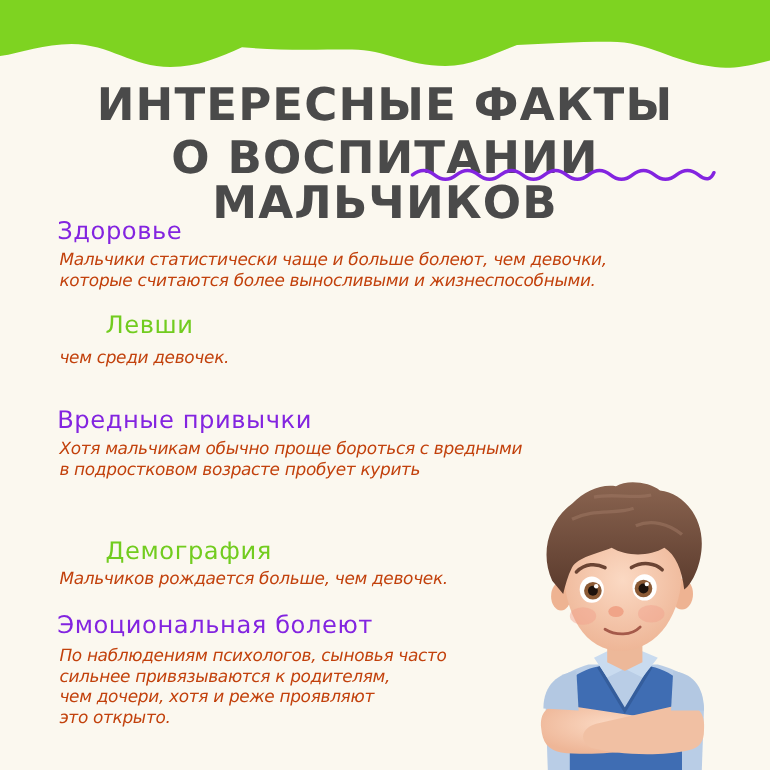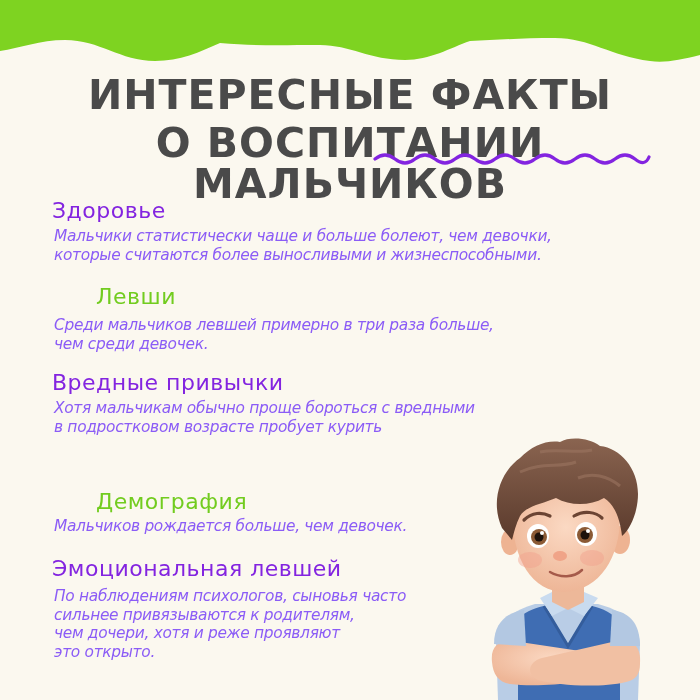--- a/index.html
+++ b/index.html
@@ -21,21 +21,21 @@
 
   .h {
     position: absolute; left: 52px; font-size: 22px; line-height: 1;
     font-family: "DejaVu Sans", sans-serif; white-space: nowrap;
     letter-spacing: 0.5px;
   }
   .h.purple { color: #8324e0; }
   .h.green { color: #72cc1f; margin-left: 44px; }
   .p {
     position: absolute; left: 54px; font-size: 15.4px; line-height: 18.5px;
-    color: #8b5cf6; font-style: italic; font-family: "DejaVu Sans", sans-serif;
+    color: #c2410c; font-style: italic; font-family: "DejaVu Sans", sans-serif;
     white-space: nowrap; letter-spacing: -0.3px;
   }
   .p span { display: block; }
   .boy { position: absolute; left: 480px; top: 432px; width: 175px; height: 268px; }
 </style>
 </head>
 <body>
 
 <svg class="wave" viewBox="0 0 700 70" preserveAspectRatio="none">
   <path d="M0,0 L700,0 L700,55 C680,60 665,63 650,61 C610,56 590,38 555,38 C520,38 495,40 470,41 C450,48 430,60 405,60 C370,60 350,45 320,45 C280,45 255,46 220,43 C200,52 180,61 155,61 C120,61 100,40 65,40 C40,40 20,48 0,51 Z" fill="#7ed321"></path>
@@ -51,36 +51,35 @@
 </svg>
 
 <div class="h purple" style="top:200px">Здоровье</div>
 <div class="p" style="top:227px">
   <span>Мальчики статистически чаще и больше болеют, чем девочки,</span>
   <span>которые считаются более выносливыми и жизнеспособными.</span>
 </div>
 
 <div class="h green" style="top:286px">Левши</div>
 <div class="p" style="top:316px">
-  <span>Среди мальчиков левшей примерно в три раза больше,</span>
   <span>чем среди девочек.</span>
 </div>
 
 <div class="h purple" style="top:372px">Вредные привычки</div>
 <div class="p" style="top:399px">
   <span>Хотя мальчикам обычно проще бороться с вредными</span>
   <span>в подростковом возрасте пробует курить</span>
 </div>
 
 <div class="h green" style="top:491px">Демография</div>
 <div class="p" style="top:517px">
   <span>Мальчиков рождается больше, чем девочек.</span>
 </div>
 
-<div class="h purple" style="top:558px">Эмоциональная левшей</div>
+<div class="h purple" style="top:558px">Эмоциональная болеют</div>
 <div class="p" style="top:587px">
   <span>По наблюдениям психологов, сыновья часто</span>
   <span>сильнее привязываются к родителям,</span>
   <span>чем дочери, хотя и реже проявляют</span>
   <span>это открыто.</span>
 </div>
 
 <svg class="boy" viewBox="0 0 175 268">
   <defs>
     <radialGradient id="skin" cx="50%" cy="40%" r="60%">

